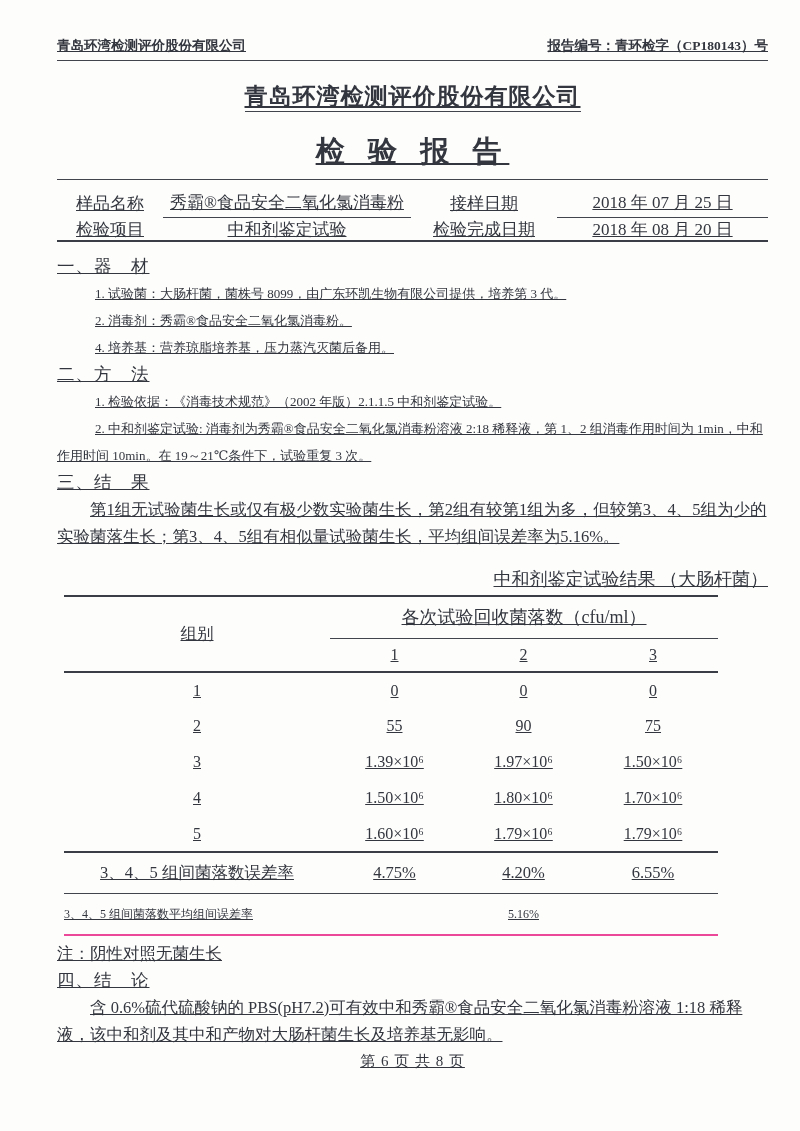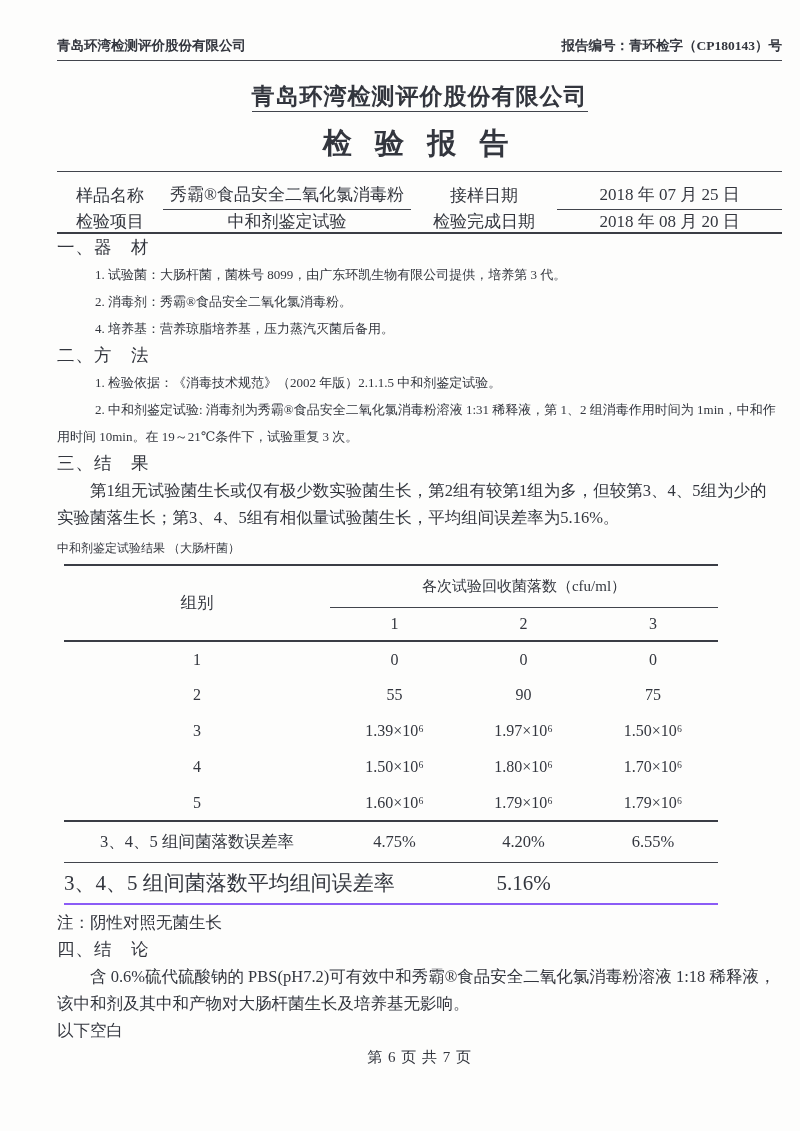--- a/index.html
+++ b/index.html
@@ -7,21 +7,21 @@
     position: relative;
     width: 800px;
     height: 1131px;
     margin: 0 auto;
     background: #fdfdfc;
     font-family: "Liberation Serif", "DejaVu Serif", serif;
     color: #33363e;
     box-sizing: border-box;
     overflow: hidden;
   }
-  .content { padding: 0 18px 0 57px; }
+  .content { padding: 0 32px 0 57px; text-decoration: underline; }
 
   
   .running-header {
     display: flex;
     justify-content: space-between;
     align-items: flex-end;
     margin-top: 37px;
     padding-bottom: 5px;
     border-bottom: 1.5px solid #41444c;
     font-size: 13.5px;
@@ -34,21 +34,21 @@
     text-align: center;
     font-size: 23px;
     font-weight: bold;
     letter-spacing: 1px;
   }
   .company-title span {
     border-bottom: 1.5px solid #41444c;
     padding-bottom: 2px;
   }
   .report-title {
-    margin-top: 12px;
+    margin-top: 20px;
     text-align: center;
     font-size: 29px;
     font-weight: bold;
     letter-spacing: 8px;
   }
 
   
   .info-table {
     margin-top: 7px;
     border-top: 1.5px solid #41444c;
@@ -63,65 +63,65 @@
   }
   .info-cell { text-align: center; white-space: nowrap; margin-top: 8px; }
   .info-cell.u { border-bottom: 1.2px solid #41444c; height: 29px; line-height: 29px; }
 
   
   .sec-heading {
     font-size: 17.5px;
     line-height: 27px;
     letter-spacing: 1px;
   }
-  .sec-heading.first { margin-top: 0; }
+  .sec-heading.first { margin-top: 11px; }
   .list-item {
     font-size: 13px;
     line-height: 27px;
     text-indent: 38px;
   }
   .para {
     font-size: 16.5px;
     line-height: 27px;
     text-indent: 2em;
   }
   .plain-line {
     font-size: 16.5px;
     line-height: 27px;
   }
 
   
   .tbl-caption {
-    text-align: left;
-    font-size: 12px;
+    text-align: right;
+    font-size: 18px;
     line-height: 25px;
-    margin-top: 5px;
+    margin-top: 17px;
   }
   table.result {
     border-collapse: collapse;
     width: 654px;
     margin-left: 7px;
     margin-top: 3px;
     border-top: 2px solid #3a3d45;
     font-size: 16px;
     table-layout: fixed;
   }
   table.result td {
     text-align: center;
     padding: 0;
     vertical-align: middle;
   }
   td.group-h { font-size: 16.5px; }
   tr.h1 { height: 42px; margin-top: 8px; }
-  tr.h1 td.span-h { border-bottom: 1.2px solid #41444c; font-size: 15px; }
+  tr.h1 td.span-h { border-bottom: 1.2px solid #41444c; font-size: 18px; }
   tr.h2 { height: 34px; }
   tr.h2 td, td.group-h { border-bottom: 2px solid #3a3d45; }
   tbody.data tr { height: 36px; }
   tr.err td { border-top: 2.5px solid #3a3d45; border-bottom: 1.2px solid #41444c; height: 40px; font-size: 16.5px; }
-  tr.avg td { border-bottom: 2px solid #8b5cf6; height: 40px; font-size: 21px; }
+  tr.avg td { border-bottom: 2px solid #ec4899; height: 40px; font-size: 12px; }
   tr.avg td.avg-label { text-align: left; }
 
   .note-line { margin-top: 5px; font-size: 16.5px; line-height: 26px; }
 
   
   .page-footer {
     margin-top: 4px;
     text-align: center;
     font-size: 15px;
     letter-spacing: 1px;
@@ -159,21 +159,21 @@
       </div>
     </div>
 
     <div class="sec-heading first">一、器　材</div>
     <div class="list-item">1. 试验菌：大肠杆菌，菌株号 8099，由广东环凯生物有限公司提供，培养第 3 代。</div>
     <div class="list-item">2. 消毒剂：秀霸®食品安全二氧化氯消毒粉。</div>
     <div class="list-item">4. 培养基：营养琼脂培养基，压力蒸汽灭菌后备用。</div>
 
     <div class="sec-heading">二、方　法</div>
     <div class="list-item">1. 检验依据：《消毒技术规范》（2002 年版）2.1.1.5 中和剂鉴定试验。</div>
-    <div class="list-item">2. 中和剂鉴定试验: 消毒剂为秀霸®食品安全二氧化氯消毒粉溶液 1:31 稀释液，第 1、2 组消毒作用时间为 1min，中和作用时间 10min。在 19～21℃条件下，试验重复 3 次。</div>
+    <div class="list-item">2. 中和剂鉴定试验: 消毒剂为秀霸®食品安全二氧化氯消毒粉溶液 2:18 稀释液，第 1、2 组消毒作用时间为 1min，中和作用时间 10min。在 19～21℃条件下，试验重复 3 次。</div>
 
     <div class="sec-heading">三、结　果</div>
     <div class="para">第1组无试验菌生长或仅有极少数实验菌生长，第2组有较第1组为多，但较第3、4、5组为少的实验菌落生长；第3、4、5组有相似量试验菌生长，平均组间误差率为5.16%。</div>
 
     <div class="tbl-caption">中和剂鉴定试验结果 （大肠杆菌）</div>
 
     <table class="result">
       <colgroup>
           <col style="width:266px">
           <col style="width:129px">
@@ -235,18 +235,17 @@
           <td>5.16%</td>
           <td></td>
         </tr>
       </tbody>
     </table>
 
     <div class="note-line">注：阴性对照无菌生长</div>
 
     <div class="sec-heading">四、结　论</div>
     <div class="para">含 0.6%硫代硫酸钠的 PBS(pH7.2)可有效中和秀霸®食品安全二氧化氯消毒粉溶液 1:18 稀释液，该中和剂及其中和产物对大肠杆菌生长及培养基无影响。</div>
-    <div class="plain-line">以下空白</div>
-
-    <div class="page-footer">第 6 页  共 7 页</div>
+
+    <div class="page-footer">第 6 页  共 8 页</div>
 
   </div>
 </div>
 
 </body></html>

